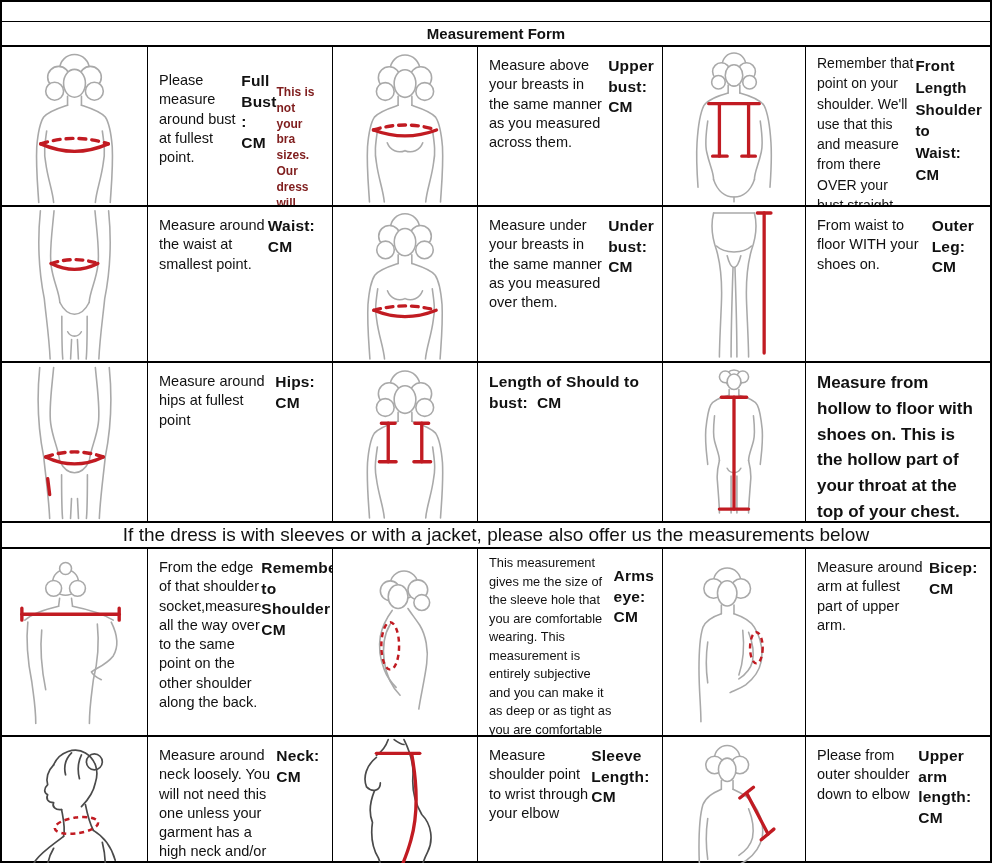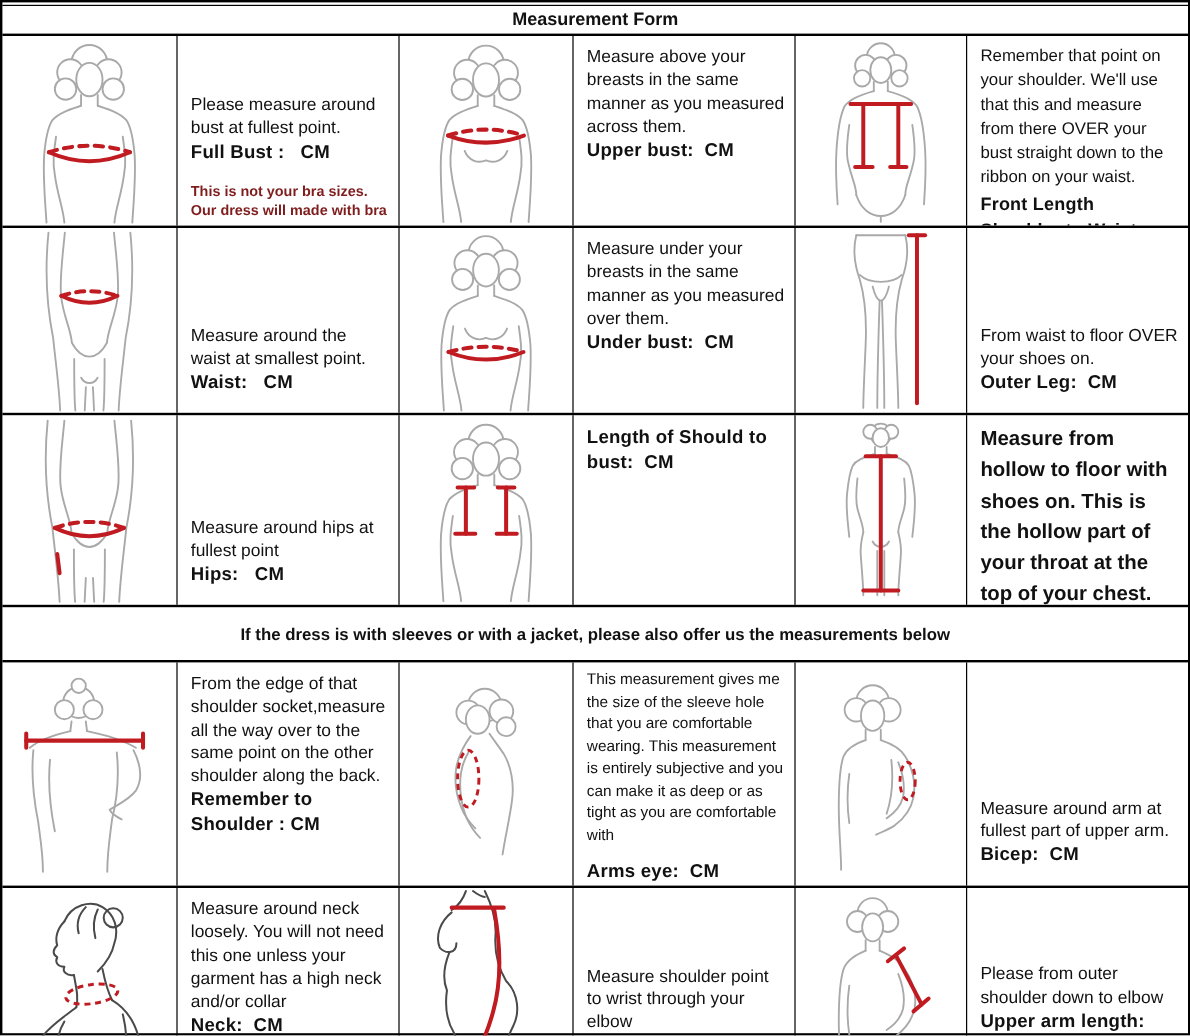--- a/index.html
+++ b/index.html
@@ -1,28 +1,28 @@
 <!DOCTYPE html>
 <html><head>
 <meta charset="utf-8">
 <style>
   html,body{margin:0;padding:0;background:#fff;}
   body{font-family:"Liberation Sans",sans-serif;color:#111;}
   .form{width:992px;height:863px;box-sizing:border-box;border:2px solid #000;background:#fff;}
-  .titlebar{margin-top:2px;border-top:1px solid #000;border-bottom:2px solid #000;height:23px;
+  .titlebar{margin-top:19px;border-top:1px solid #000;border-bottom:2px solid #000;height:23px;
             display:flex;align-items:center;justify-content:center;font-weight:bold;font-size:15px;}
-  .sechdr{height:46px;box-sizing:border-box;border-bottom:2px solid #000;display:flex;align-items:center;justify-content:center;
-          font-weight:bold;font-size:14px;}
+  .sechdr{height:26px;box-sizing:border-box;border-bottom:2px solid #000;display:flex;align-items:center;justify-content:center;
+          font-weight:normal;font-size:19px;}
   .row{display:grid;grid-template-columns:146px 185px 145px 185px 143px 1fr;border-bottom:2px solid #000;box-sizing:border-box;}
   .r1{height:160px}.r2{height:156px}.r3{height:160px}.r4{height:188px}.r5{height:157px;border-bottom:none;}
   .row > div{border-right:1px solid #000;overflow:hidden;}
   .row > div:last-child{border-right:none;}
   .fig{display:flex;align-items:stretch;justify-content:center;}
   .fig svg{width:100%;height:100%;display:block;}
-  .txt{padding:9px 8px 4px 11px;font-size:14.5px;line-height:1.33;display:flex;flex-direction:column;}
+  .txt{padding:9px 8px 14px 11px;font-size:14.5px;line-height:1.33;display:flex;flex-direction:row;}
   .label{font-weight:bold;font-size:15.5px;letter-spacing:.2px;}
   .note{font-weight:bold;font-size:12px;color:#7f1d1d;margin-top:14px;line-height:1.32;white-space:pre-line;}
   .vcenter{justify-content:flex-end;padding-bottom:14px;}
   .pt24{padding-top:24px;justify-content:flex-end;}
   .txt-fl{font-size:14px;line-height:1.45;padding-top:6px;}
   .txt-fl .label{font-size:15px;margin-top:2px;}
   .txt-hollow{padding-top:7px;}
   .txt-hollow .desc{font-weight:bold;font-size:17px;line-height:1.52;}
   .txt-armseye{padding-top:5px;}
   .txt-armseye .desc{font-size:12.8px;line-height:1.45;}
@@ -160,21 +160,21 @@
         <path class="s" d="M52,6 C49,18 50,30 55,44 C59,58 61,78 60,100 C59,124 58,142 58,154"></path>
         <path class="s" d="M94,6 C97,18 96,30 91,44 C87,58 85,78 86,100 C87,124 88,142 88,154"></path>
         <path class="s" d="M55,40 C63,48 83,48 91,40"></path>
         <path class="s" d="M66,50 C68,58 70,62 73,62 C76,62 78,58 80,50"></path>
         <path class="s" d="M72,62 C71,92 70,124 70,154 M74,62 C75,92 76,124 76,154"></path>
         <path class="r" d="M104,6 L104,150"></path>
         <path class="r" d="M97,6 L111,6"></path>
       </svg>
     </div>
     <div class="txt vcenter">
-      <div class="desc">From waist to floor OVER your shoes on.</div>
+      <div class="desc">From waist to floor WITH your shoes on.</div>
       <div class="label">Outer Leg:&nbsp; CM</div>
     </div>
   </div>
 
   <div class="row r3">
     <div class="fig">
       <svg viewBox="0 0 146 158" preserveAspectRatio="xMidYMid meet">
         <path class="s" d="M38,4 C35,34 36,64 42,94 C44,114 47,134 48,156"></path>
         <path class="s" d="M108,4 C111,34 110,64 104,94 C102,114 99,134 98,156"></path>
         <path class="s" d="M52,4 C50,26 47,46 49,60 C51,76 57,86 58,98"></path>

